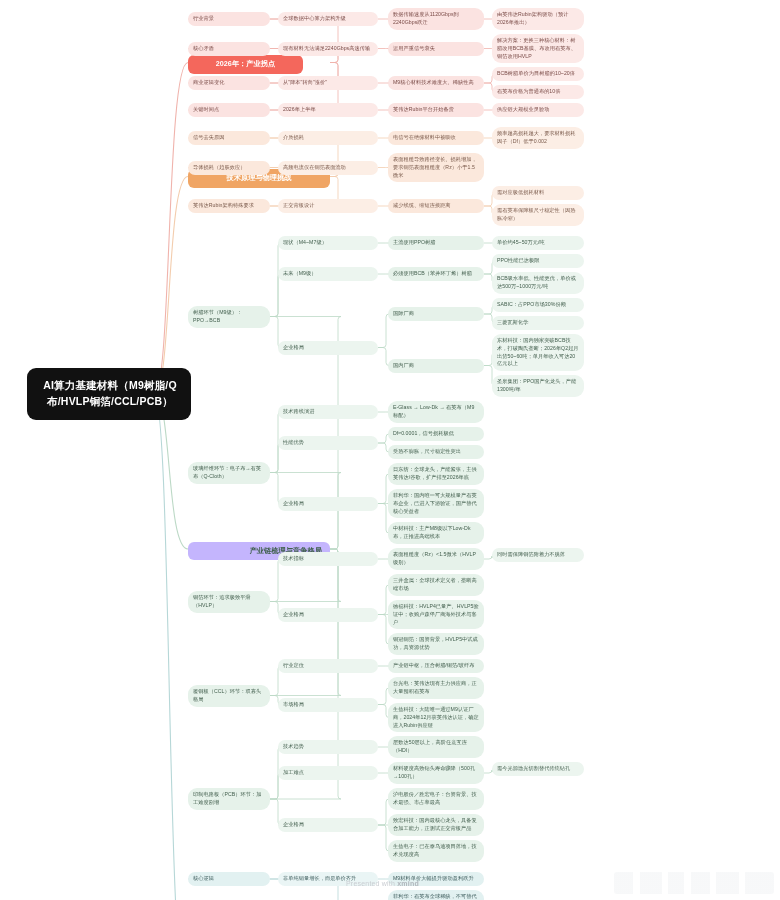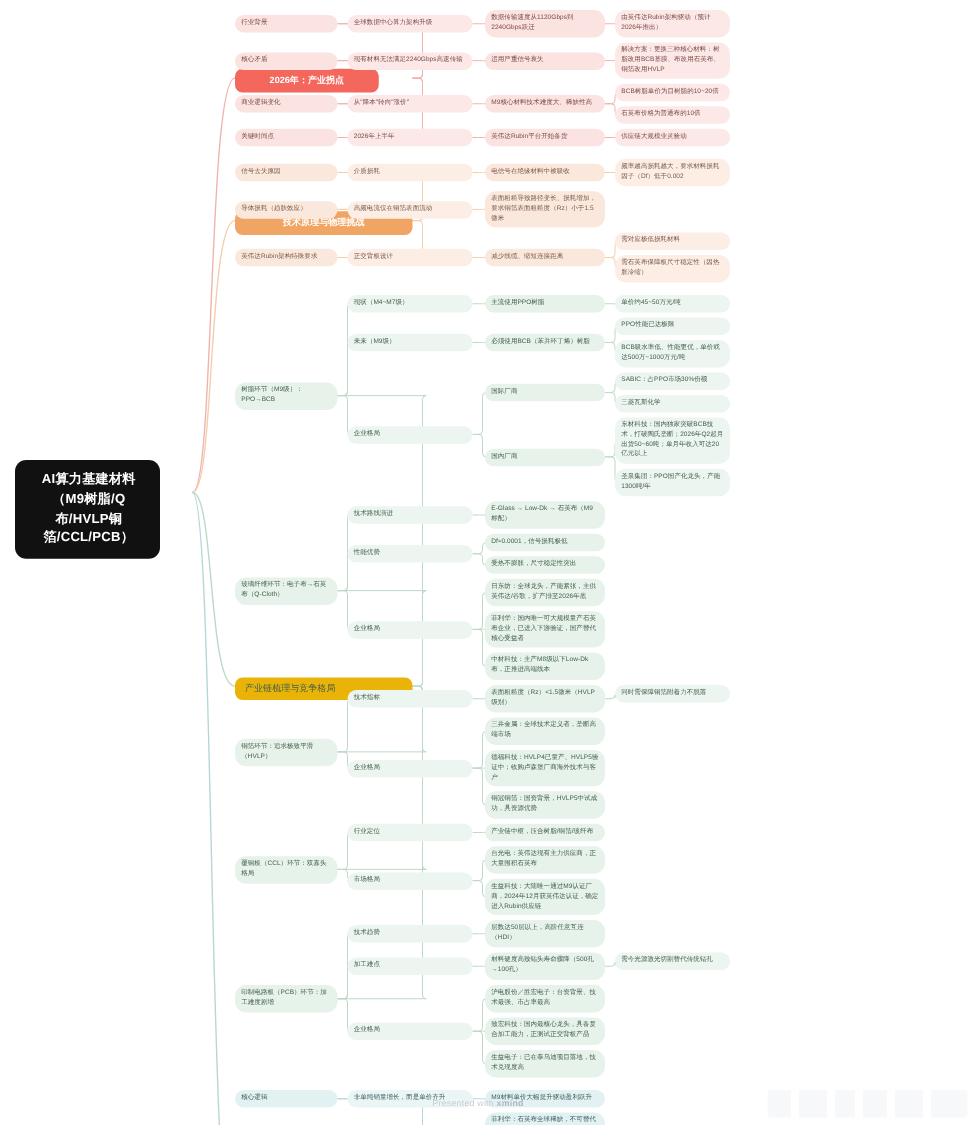--- a/index.html
+++ b/index.html
@@ -42,21 +42,21 @@
     font-weight: bold;
     line-height: 1.5;
     border-radius: 9px;
     padding: 8px 10px;
     text-align: center;
     justify-content: center;
     letter-spacing: 0.2px;
   }
   .b1-main { background:#f4675c; color:#ffffff; font-size:7.2px; font-weight:bold; justify-content:center; padding:4px 8px; border-radius:6px;}
   .b2-main { background:#f0a564; color:#ffffff; font-size:7.2px; font-weight:bold; justify-content:center; padding:4px 8px; border-radius:6px;}
-  .b3-main { background:#eab308; color:#3f5f4c; font-size:7.2px; font-weight:normal; justify-content:flex-start; padding:4px 8px; border-radius:6px;}
+  .b3-main { background:#c4b5fd; color:#3f5f4c; font-size:7.2px; font-weight:bold; justify-content:flex-end; padding:4px 8px; border-radius:6px;}
 
   .t-red   { background:#fbe3e1; color:#7a4b47; }
   .t-red2  { background:#fce9e7; color:#7a4b47; }
   .t-org   { background:#fbe8dc; color:#79594a; }
   .t-org2  { background:#fceee5; color:#79594a; }
   .t-grn   { background:#e6f2ea; color:#44604f; }
   .t-grn2  { background:#ecf5ef; color:#44604f; }
   .t-tea   { background:#e2f1f1; color:#3f5e5e; }
   .t-tea2  { background:#eaf5f5; color:#3f5e5e; }
 
@@ -434,21 +434,21 @@
       </div>
       <div class="node t-tea2" style="left: 278px; top: 872px; width: 100px; min-height: 14px;">
         <span>非单纯销量增长，而是单价齐升</span>
       </div>
       <div class="node t-tea" style="left: 388px; top: 872px; width: 96px; min-height: 14px;">
         <span>M9材料单价大幅提升驱动盈利跃升</span>
       </div>
       <div class="node t-tea" style="left: 388px; top: 890px; width: 96px; min-height: 22px;">
         <span>菲利华：石英布全球稀缺，不可替代性强</span>
       </div>
-      <div class="node root" style="left: 12px; top: 368px; width: 116px; min-height: 52px; padding-left: 12px;">
+      <div class="node root" style="left: 27px; top: 368px; width: 164px; min-height: 52px; padding-left: 12px;">
         <span>AI算力基建材料（M9树脂/Q布/HVLP铜箔/CCL/PCB）</span>
       </div>
     </div>
 
   <div class="footer">
     <span>Presented with </span><b>xmind</b>
   </div>
   <div class="wm"></div>
 </div>
 

